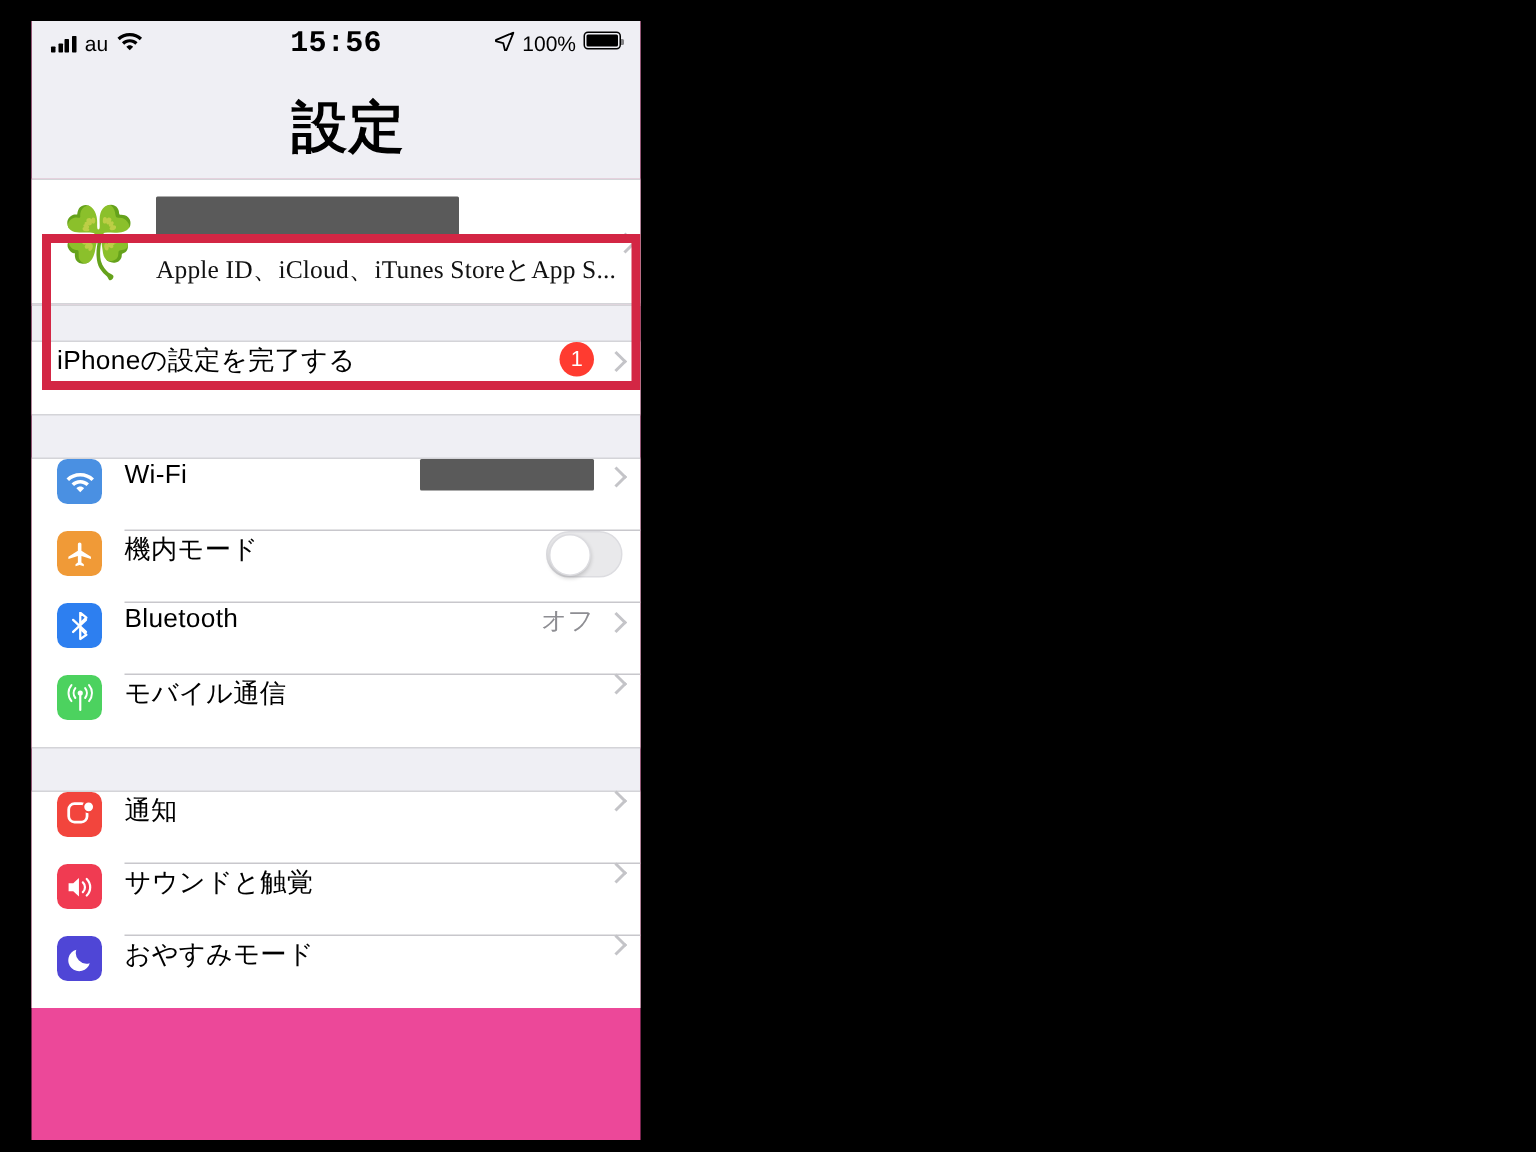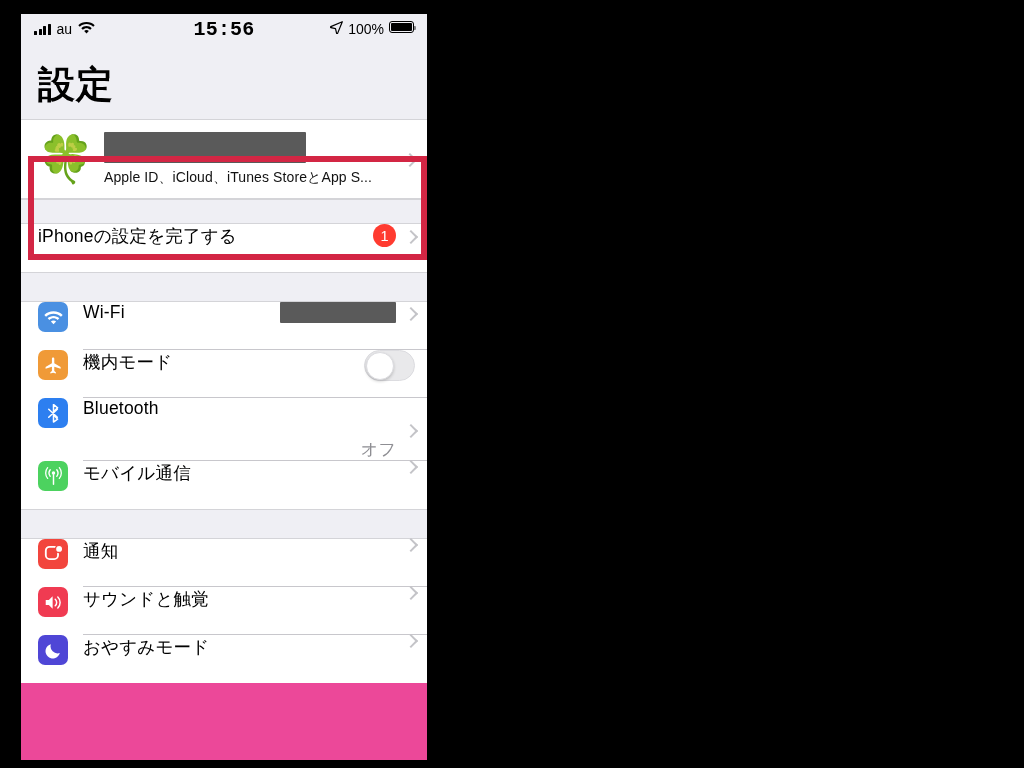--- a/index.html
+++ b/index.html
@@ -50,21 +50,21 @@
     width: 25px; height: 12px; border: 1.3px solid #000; border-radius: 3px;
     position: relative; padding: 1.3px;
   }
   .battery::after {
     content: ""; position: absolute; right: -3.4px; top: 3.5px;
     width: 2px; height: 4px; background: rgba(0,0,0,.45); border-radius: 0 1px 1px 0;
   }
   .battery span { display: block; height: 100%; background: #000; border-radius: 1px; }
 
   
-  .title-area { background: #efeff4; padding: 22px 0 16px 17px; }
+  .title-area { background: #efeff4; padding: 22px 0 16px 17px; text-align: center; }
   .title-area h1 {
     font-size: 37px; font-weight: bold; color: #000;
     letter-spacing: 1px; line-height: 1;
   }
 
   
   .group { background: #ffffff; }
   .gap { background: #efeff4; height: 30px; border-top: .6px solid #d4d4d8; border-bottom: .6px solid #d4d4d8; }
   .gap.short { height: 25px; }
   .group.topline { border-top: .6px solid #d4d4d8; }
@@ -76,21 +76,21 @@
     min-height: 48px;
     padding-left: 17px; padding-right: 12px;
     background: #fff;
   }
   .row .sep {
     position: absolute; left: 62px; right: 0; bottom: 0;
     height: .8px; background: #c8c7cc;
   }
   .row-label { font-size: 17.5px; color: #000; letter-spacing: .2px; }
   .row-right { margin-left: auto; display: flex; align-items: center; gap: 9px; }
-  .row-value { font-size: 17px; color: #8e8e93; letter-spacing: .2px; margin-top: 40px; }
+  .row-value { font-size: 17px; color: #8e8e93; letter-spacing: .2px; }
 
   .chevron { width: 10px; height: 10px; position: relative; flex: none; }
   .chevron::before {
     content: ""; position: absolute; left: 1px; top: 1px;
     width: 8px; height: 8px;
     border-right: 2.1px solid #c4c4c8; border-top: 2.1px solid #c4c4c8;
     transform: rotate(45deg);
   }
 
   
@@ -110,21 +110,21 @@
   }
   .avatar {
     width: 56px; height: 56px; flex: none; margin-right: 10px;
     display: flex; align-items: center; justify-content: center;
     font-size: 46px; line-height: 1;
   }
   .appleid-text { display: flex; flex-direction: column; gap: 6px; }
   .redact-name {
     width: 202px; height: 31px; background: #5a5a5a; border-radius: 1px;
   }
-  .appleid-sub { font-size: 14px; color: #111; letter-spacing: .1px; white-space: nowrap; }
+  .appleid-sub { font-size: 17px; color: #111; letter-spacing: .1px; white-space: nowrap; font-family: Liberation Serif, serif; }
 
   
   .highlight {
     position: absolute;
     left: 7px; top: 142px; width: 399px; height: 104px;
     border: 6px solid #d32644;
     pointer-events: none; z-index: 5;
   }
 
   

